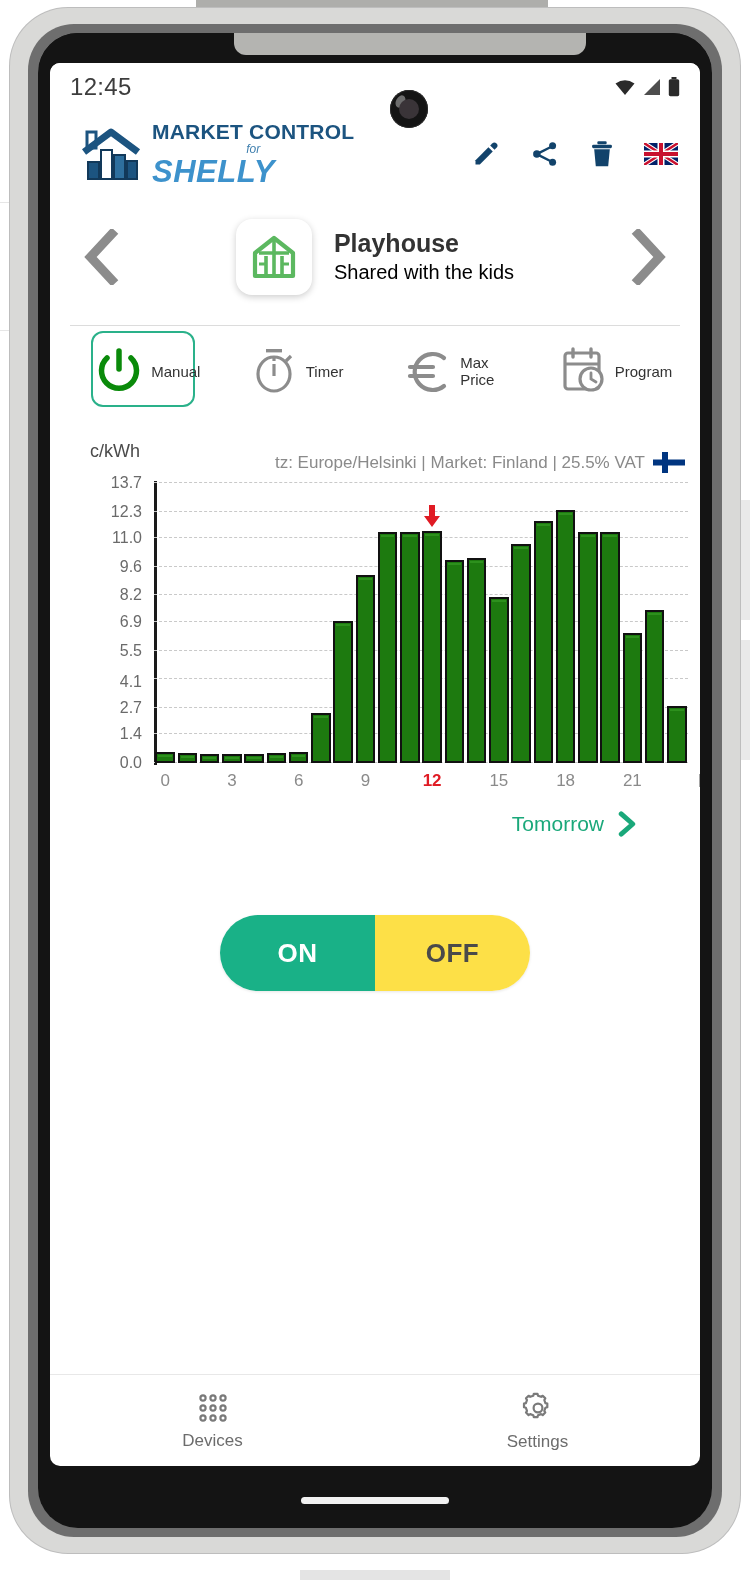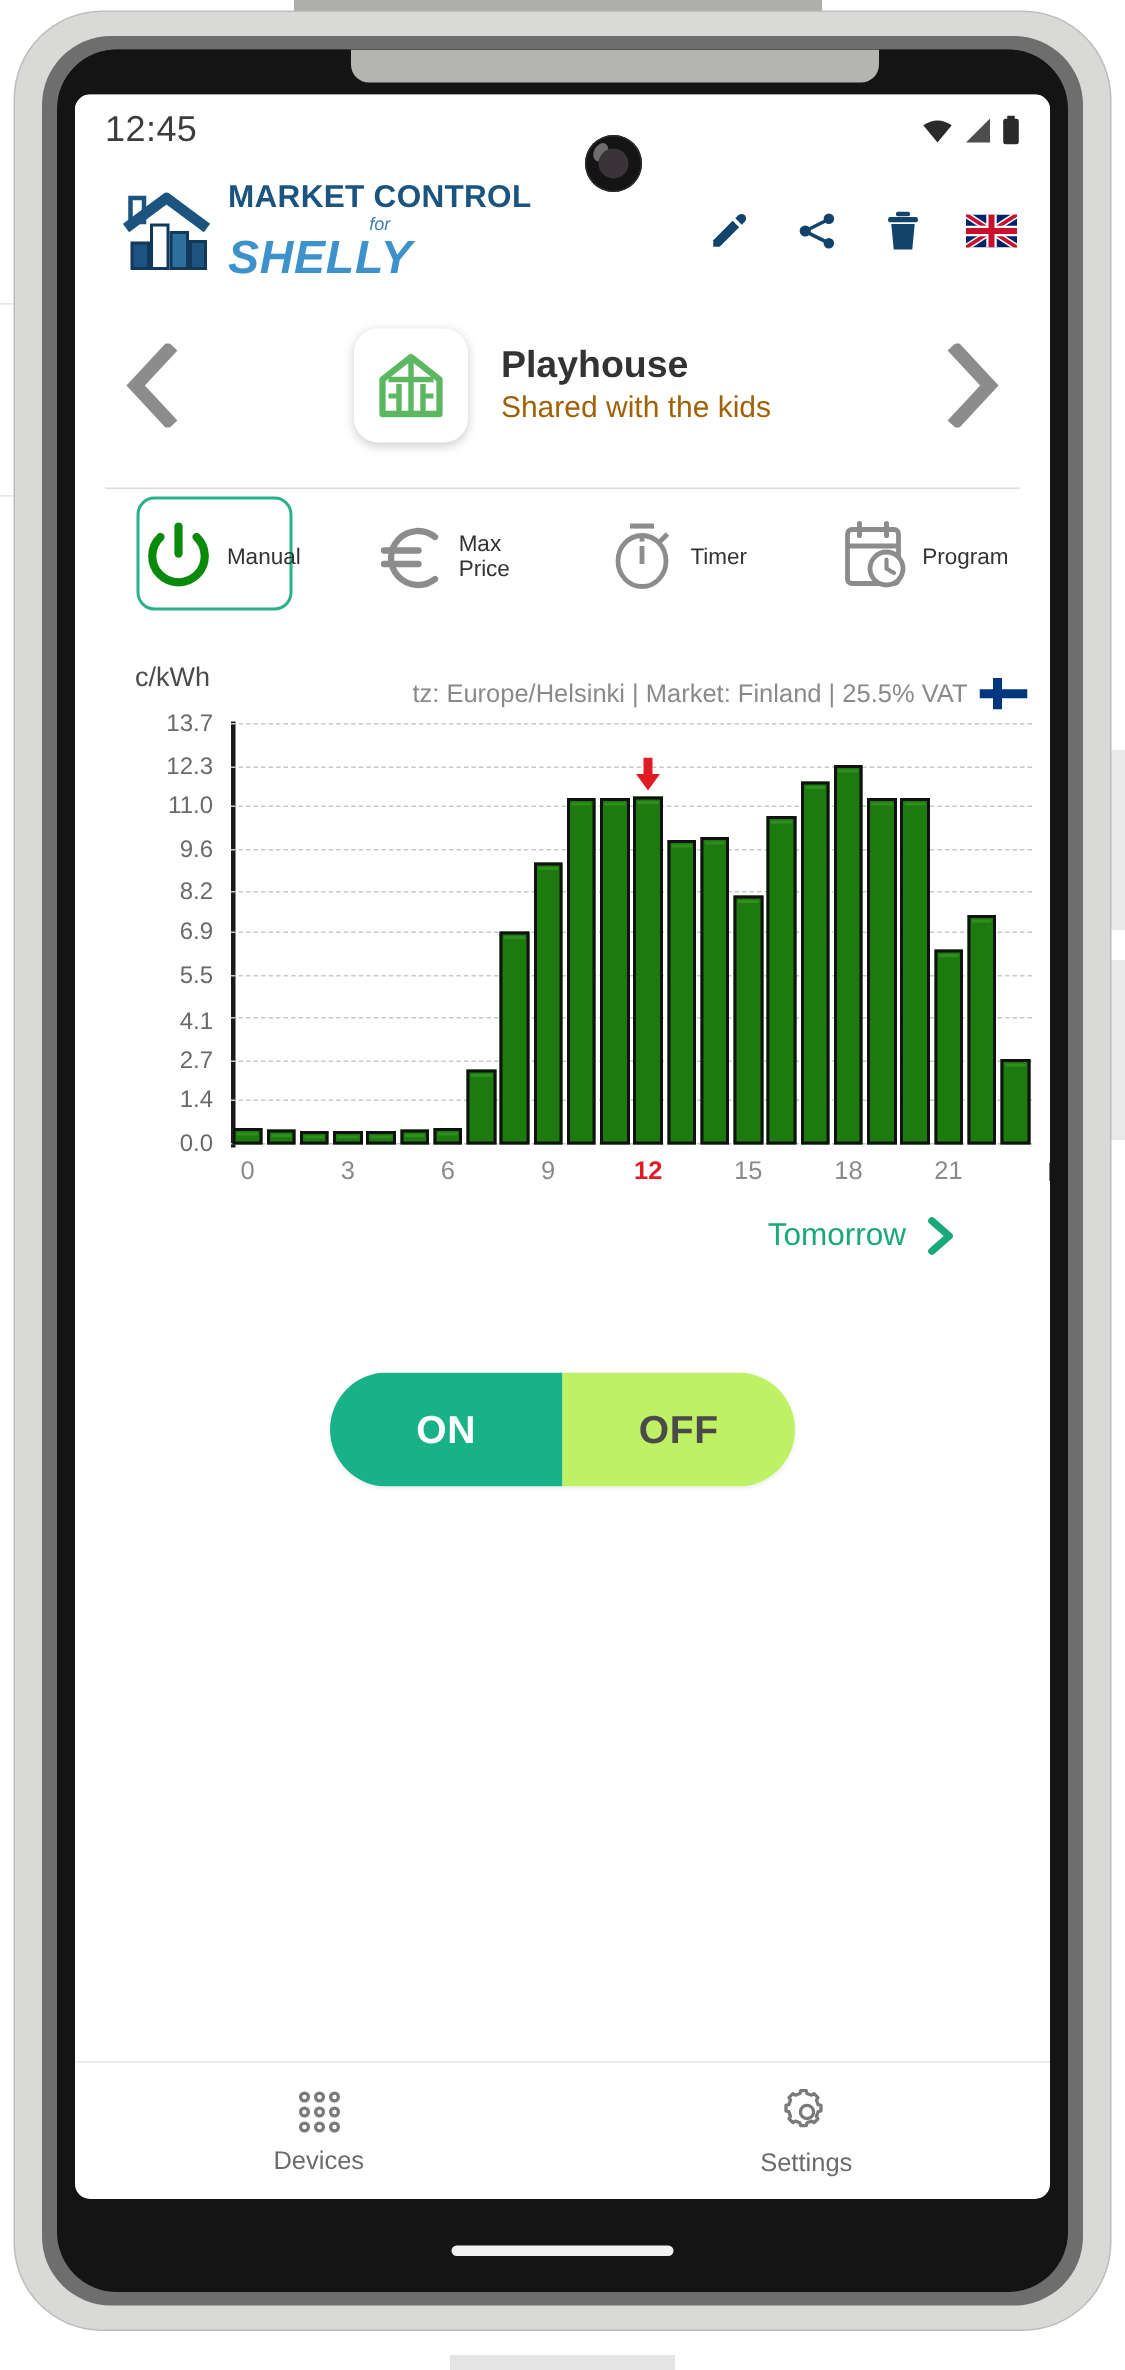--- a/index.html
+++ b/index.html
@@ -111,21 +111,21 @@
   }
   .nav-chevron { cursor:pointer; }
   #device-center { display:flex; align-items:center; gap:22px; }
   #device-tile {
     width:76px; height:76px; border-radius:16px; background:#fff;
     box-shadow: 0 2px 7px rgba(0,0,0,0.20);
     display:flex; align-items:center; justify-content:center;
   }
   #device-text { }
   #device-name { font-size:25px; font-weight:bold; color:#333; line-height:1.15;}
-  #device-sub { font-size:20px; color:#a16207; line-height:1.3; margin-top:2px;}
+  #device-sub { font-size:20px; color:#000000; line-height:1.3; margin-top:2px;}
 
   #header-divider {
     position:absolute; left:20px; top:262px; width:calc(100% - 40px);
     height:1px; background:#dcdcdc;
   }
 
   
   #mode-tabs {
     position:absolute; left:0; top:268px; width:100%; height:104px;
     display:flex; align-items:flex-start; justify-content:space-around;
@@ -200,21 +200,21 @@
   
   #onoff {
     position:absolute; left:50%; transform:translateX(-50%);
     top:852px; width:310px; height:76px;
     border-radius:38px; overflow:hidden; display:flex;
     box-shadow: 0 1px 3px rgba(0,0,0,0.10);
   }
   .seg { flex:1; display:flex; align-items:center; justify-content:center;
          font-size:26px; font-weight:bold; cursor:pointer; letter-spacing:0.5px;}
   #seg-on { background:#19b187; color:#fff; }
-  #seg-off { background:#bef264; color:#4a4a4a; }
+  #seg-off { background:#fde047; color:#4a4a4a; }
 
   
   #bottom-nav {
     position:absolute; left:0; bottom:0; width:100%; height:92px;
     border-top:1px solid #e8e8e8;
     display:flex; align-items:center;text-align:right;
   }
   .nav-item {
     flex:1; display:flex; flex-direction:column; align-items:center; gap:6px;
     cursor:pointer;
@@ -339,38 +339,38 @@
                 <path d="M26 6 L26 24" stroke="#0a8a0a" stroke-width="5.5" stroke-linecap="round"></path>
               </svg>
             </span>
             <span class="mode-label">Manual</span>
           </div>
 
 
           <div class="mode-tab">
             <span class="mode-icon">
               <svg width="52" height="52" viewBox="0 0 52 52">
-                <path d="M42 13 A18 18 0 1 0 42 41" stroke="#8c8c8c" stroke-width="4.2" fill="none" stroke-linecap="round"></path>
-                <path d="M8 22 L31 22 M8 31 L31 31" stroke="#8c8c8c" stroke-width="4.2" stroke-linecap="round"></path>
-              </svg>
-            </span>
-            <span class="mode-label">Max Price</span>
-          </div>
-
-          <div class="mode-tab">
-            <span class="mode-icon">
-              <svg width="52" height="52" viewBox="0 0 52 52">
                 <ellipse cx="26" cy="29" rx="16" ry="17" fill="none" stroke="#8c8c8c" stroke-width="3.2"></ellipse>
                 <rect x="18" y="4" width="16" height="3.4" fill="#8c8c8c"></rect>
                 <path d="M26 11 L26 16" stroke="#8c8c8c" stroke-width="3.2"></path>
                 <path d="M26 19 L26 31" stroke="#8c8c8c" stroke-width="3.2"></path>
                 <path d="M38 16 L43 11" stroke="#8c8c8c" stroke-width="3.2"></path>
               </svg>
             </span>
             <span class="mode-label">Timer</span>
+          </div>
+
+          <div class="mode-tab">
+            <span class="mode-icon">
+              <svg width="52" height="52" viewBox="0 0 52 52">
+                <path d="M42 13 A18 18 0 1 0 42 41" stroke="#8c8c8c" stroke-width="4.2" fill="none" stroke-linecap="round"></path>
+                <path d="M8 22 L31 22 M8 31 L31 31" stroke="#8c8c8c" stroke-width="4.2" stroke-linecap="round"></path>
+              </svg>
+            </span>
+            <span class="mode-label">Max Price</span>
           </div>
 
           <div class="mode-tab">
             <span class="mode-icon">
               <svg width="52" height="52" viewBox="0 0 52 52">
                 <rect x="8" y="8" width="34" height="36" rx="3" fill="none" stroke="#8c8c8c" stroke-width="3.2"></rect>
                 <path d="M8 19 L42 19" stroke="#8c8c8c" stroke-width="3.2"></path>
                 <path d="M16 4 L16 12 M34 4 L34 12" stroke="#8c8c8c" stroke-width="3.4" stroke-linecap="round"></path>
                 <circle cx="34" cy="34" r="11" fill="#fff" stroke="#8c8c8c" stroke-width="3.2"></circle>
                 <path d="M34 28 L34 34 L39 37" stroke="#8c8c8c" stroke-width="2.8" fill="none" stroke-linecap="round"></path>

